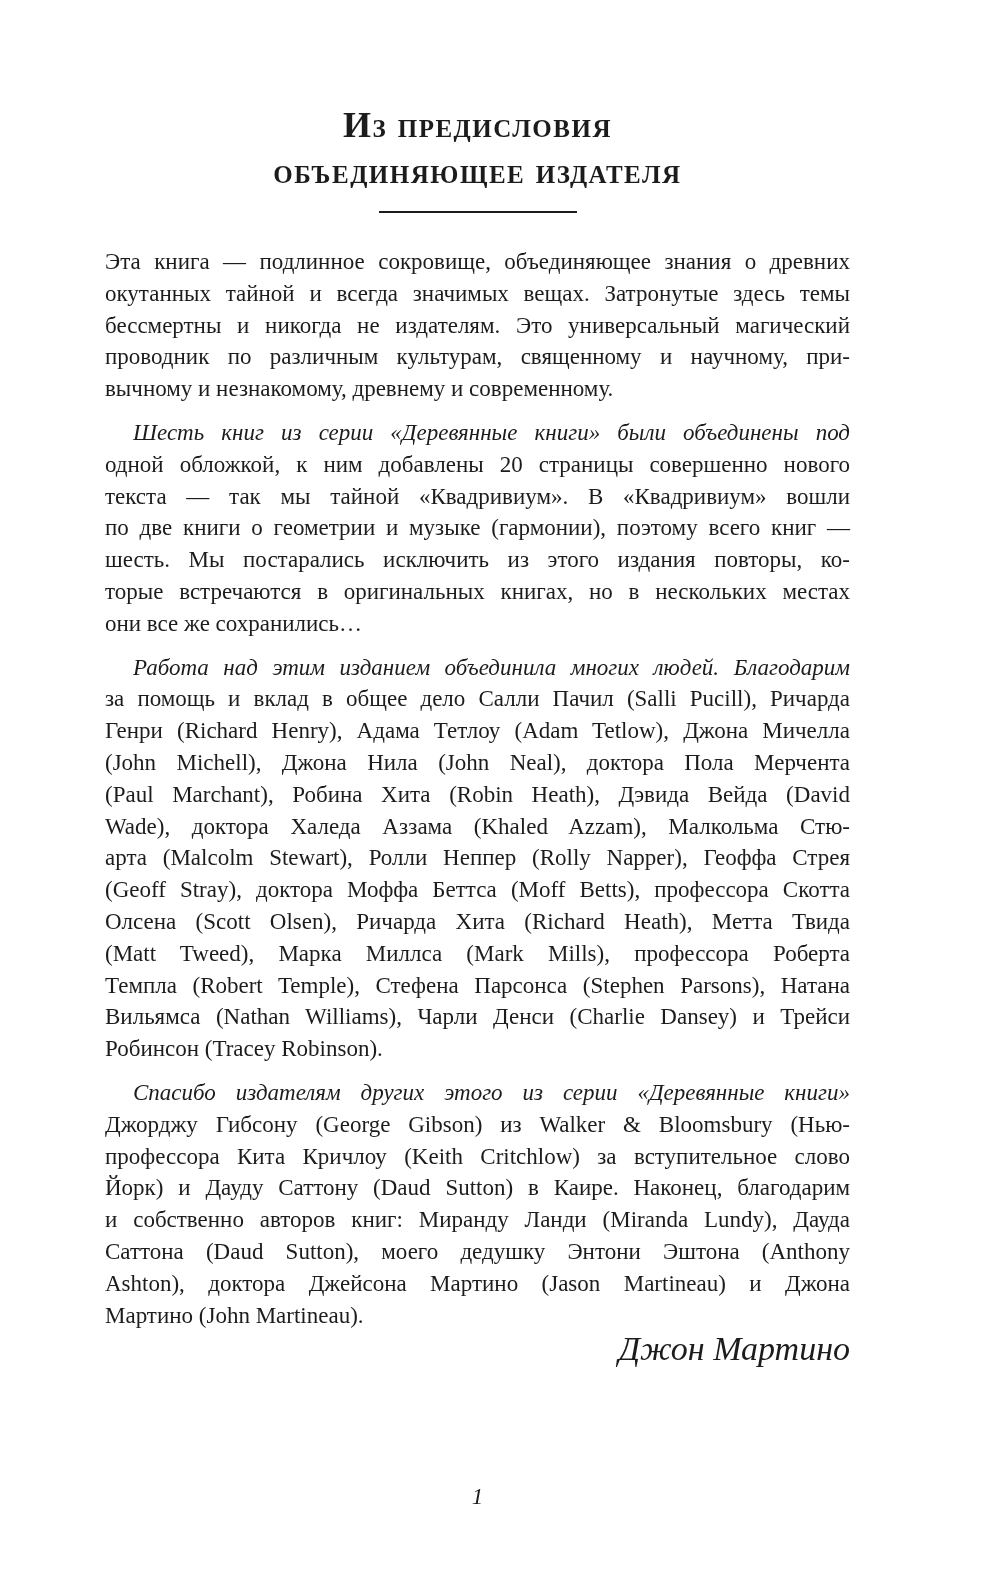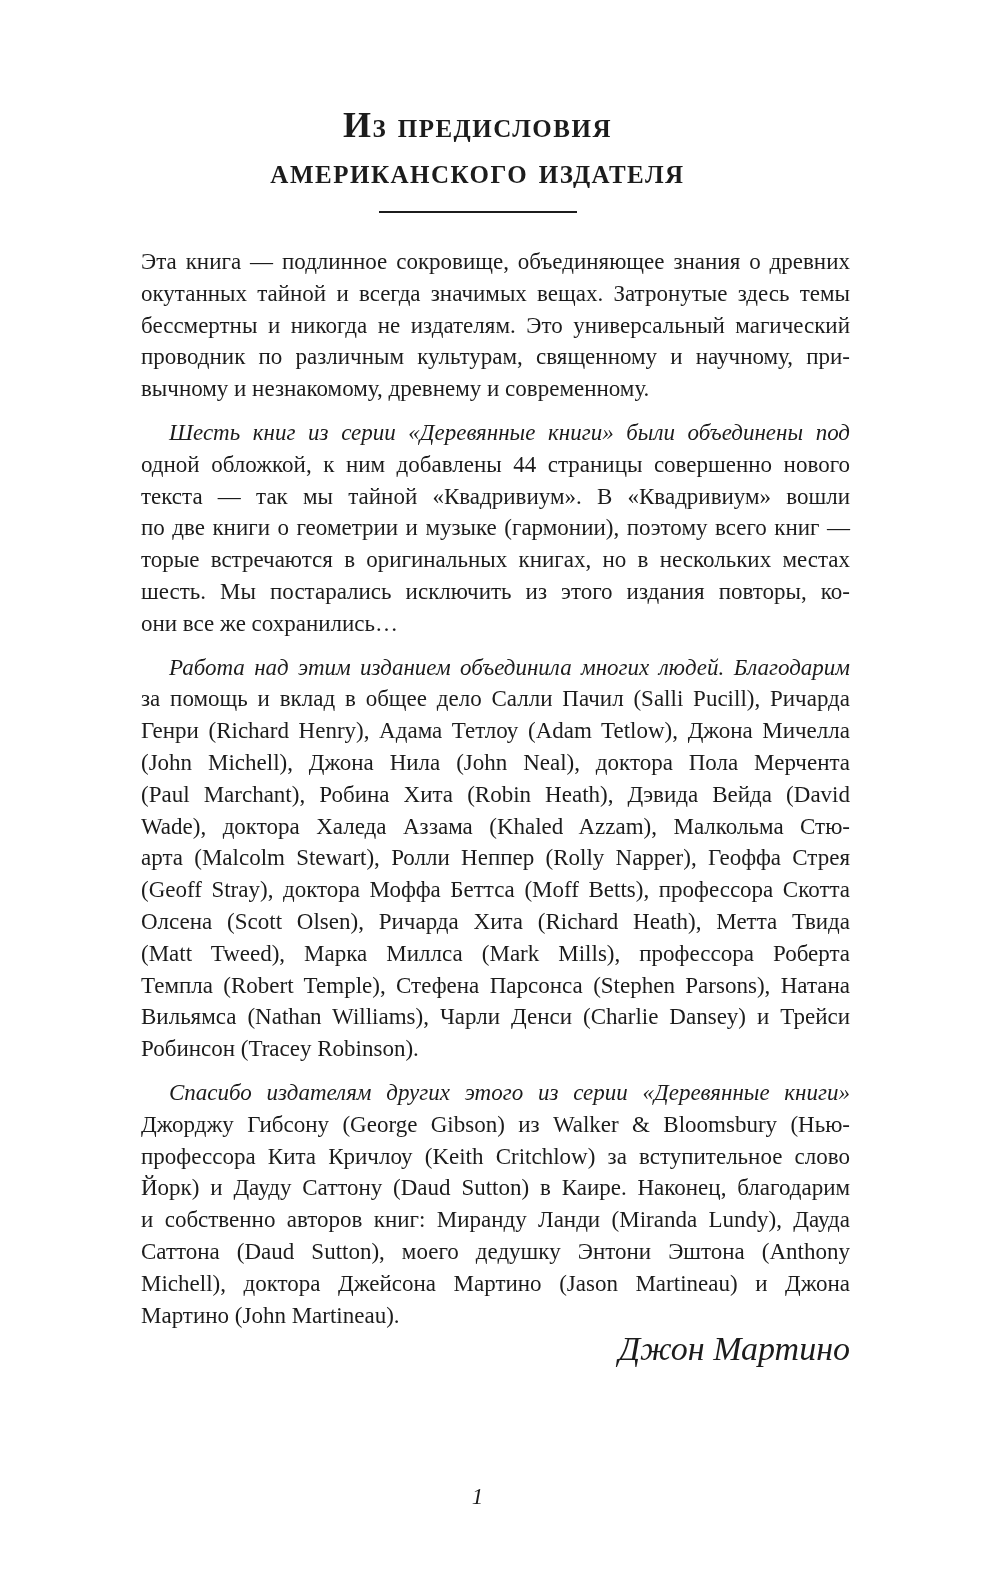--- a/index.html
+++ b/index.html
@@ -39,21 +39,20 @@
     margin-top: 33px;
     font-size: 23px;
     line-height: 31.8px;
   }
   .para { margin-top: 12px; }
   .para:first-child { margin-top: 0; }
   .line {
     display: block;
     text-align: justify;
     text-align-last: justify;
-    margin-left: 36px;
   }
   .line.last { text-align: justify; text-align-last: left; }
   .line.indent { text-indent: 28px; font-style: italic; }
   .signature {
     margin-top: 2px;
     text-align: right;
     font-style: italic;
     font-size: 34px;
     line-height: 32px;
   }
@@ -67,40 +66,40 @@
 </style>
 </head>
 <body>
 
 <div class="page">
   <div class="content">
 
     <header>
       <h1 class="chapter-title">
         <span class="title-line">Из предисловия</span>
-        <span class="title-line">американского издателя</span>
+        <span class="title-line">объединяющее издателя</span>
       </h1>
       <hr class="title-divider">
     </header>
 
     <main class="body-text">
         <p class="para">
           <span class="line">Эта книга — подлинное сокровище, объединяющее знания о древних</span>
           <span class="line">окутанных тайной и всегда значимых вещах. Затронутые здесь темы</span>
           <span class="line">бессмертны и никогда не издателям. Это универсальный магический</span>
           <span class="line">проводник по различным культурам, священному и научному, при-</span>
           <span class="line last">вычному и незнакомому, древнему и современному.</span>
         </p>
         <p class="para">
           <span class="line indent">Шесть книг из серии «Деревянные книги» были объединены под</span>
-          <span class="line">одной обложкой, к ним добавлены 44 страницы совершенно нового</span>
+          <span class="line">одной обложкой, к ним добавлены 20 страницы совершенно нового</span>
           <span class="line">текста — так мы тайной «Квадривиум». В «Квадривиум» вошли</span>
           <span class="line">по две книги о геометрии и музыке (гармонии), поэтому всего книг —</span>
+          <span class="line">шесть. Мы постарались исключить из этого издания повторы, ко-</span>
           <span class="line">торые встречаются в оригинальных книгах, но в нескольких местах</span>
-          <span class="line">шесть. Мы постарались исключить из этого издания повторы, ко-</span>
           <span class="line last">они все же сохранились…</span>
         </p>
         <p class="para">
           <span class="line indent">Работа над этим изданием объединила многих людей. Благодарим</span>
           <span class="line">за помощь и вклад в общее дело Салли Пачил (Salli Pucill), Ричарда</span>
           <span class="line">Генри (Richard Henry), Адама Тетлоу (Adam Tetlow), Джона Мичелла</span>
           <span class="line">(John Michell), Джона Нила (John Neal), доктора Пола Мерчента</span>
           <span class="line">(Paul Marchant), Робина Хита (Robin Heath), Дэвида Вейда (David</span>
           <span class="line">Wade), доктора Халеда Аззама (Khaled Azzam), Малкольма Стю-</span>
           <span class="line">арта (Malcolm Stewart), Ролли Неппер (Rolly Napper), Геоффа Стрея</span>
@@ -111,21 +110,21 @@
           <span class="line">Вильямса (Nathan Williams), Чарли Денси (Charlie Dansey) и Трейси</span>
           <span class="line last">Робинсон (Tracey Robinson).</span>
         </p>
         <p class="para">
           <span class="line indent">Спасибо издателям других этого из серии «Деревянные книги»</span>
           <span class="line">Джорджу Гибсону (George Gibson) из Walker &amp; Bloomsbury (Нью-</span>
           <span class="line">профессора Кита Кричлоу (Keith Critchlow) за вступительное слово</span>
           <span class="line">Йорк) и Дауду Саттону (Daud Sutton) в Каире. Наконец, благодарим</span>
           <span class="line">и собственно авторов книг: Миранду Ланди (Miranda Lundy), Дауда</span>
           <span class="line">Саттона (Daud Sutton), моего дедушку Энтони Эштона (Anthony</span>
-          <span class="line">Michell), доктора Джейсона Мартино (Jason Martineau) и Джона</span>
+          <span class="line">Ashton), доктора Джейсона Мартино (Jason Martineau) и Джона</span>
           <span class="line last">Мартино (John Martineau).</span>
         </p>
       </main>
 
     <div class="signature">Джон Мартино</div>
 
     <footer>
       <div class="page-number">1</div>
     </footer>
 

